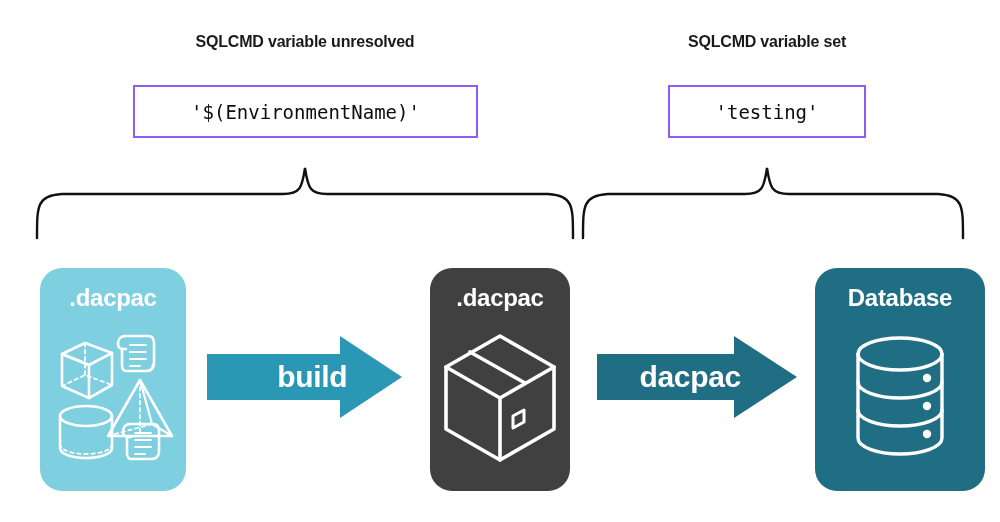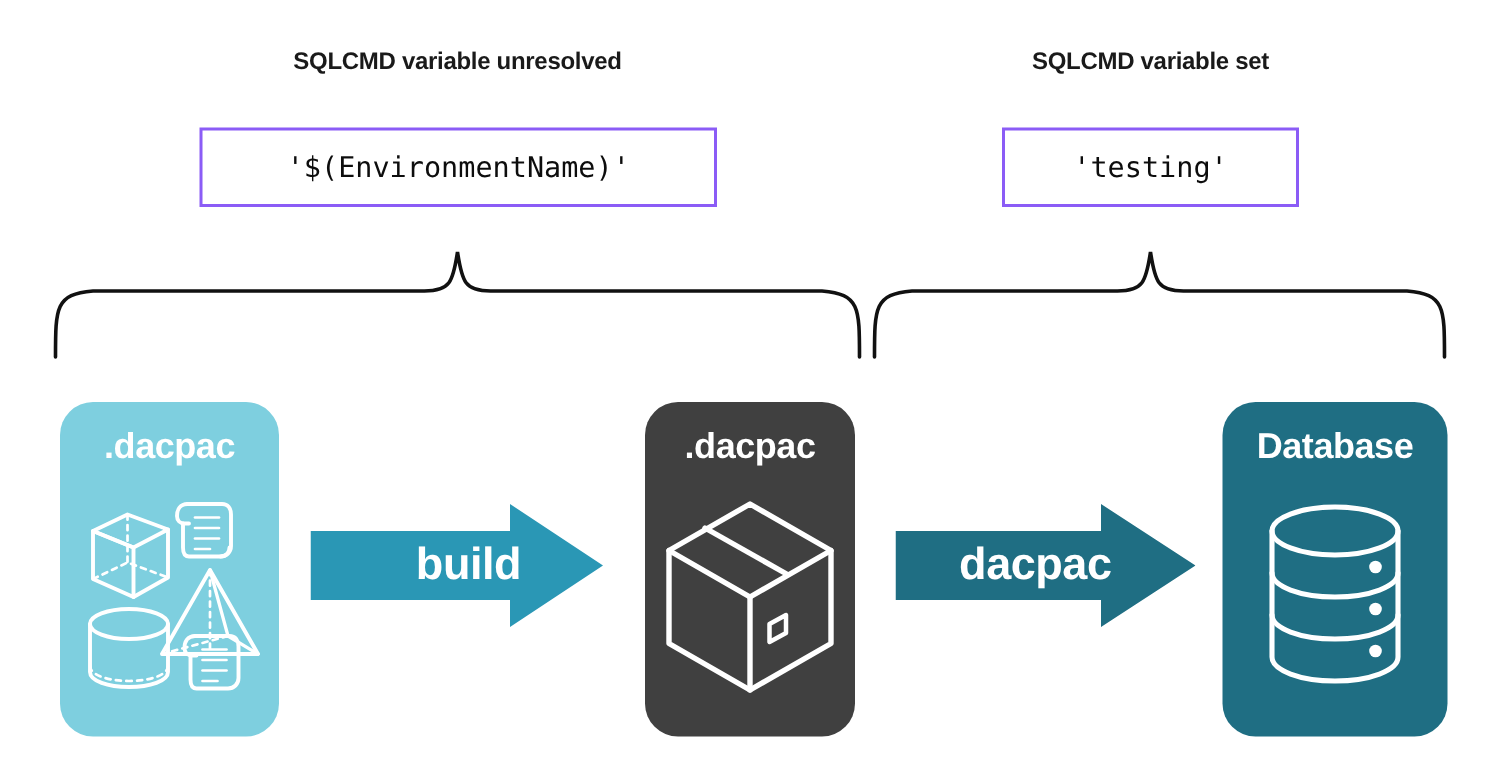--- a/index.html
+++ b/index.html
@@ -85,21 +85,21 @@
   }
   .card .card-art {
     position: absolute;
     left: 0;
     top: 52px;
     width: 100%;
     height: 160px;
   }
   #card-sqlproj  { left: 40px;  width: 146px; background: #7ecfdf; }
   #card-dacpac   { left: 430px; width: 140px; background: #404040; }
-  #card-database { left: 815px; width: 150px; background: #1f6e83; }
+  #card-database { left: 815px; width: 150px; background: #1f6e83; padding-left: 20px; }
 
   
   .arrow {
     position: absolute;
     top: 336px;
     height: 82px;
   }
   .arrow .arrow-label {
     position: absolute;
     left: 0;

